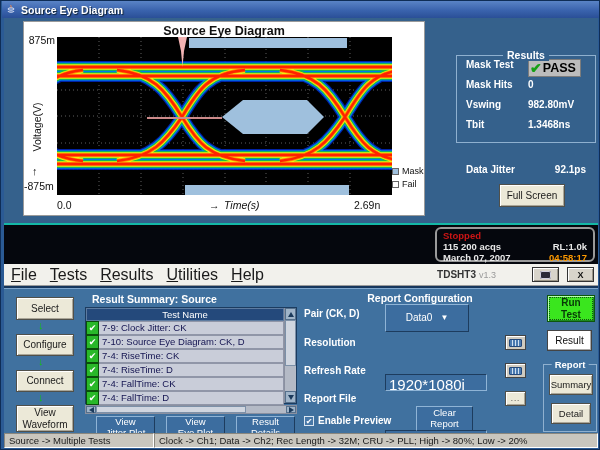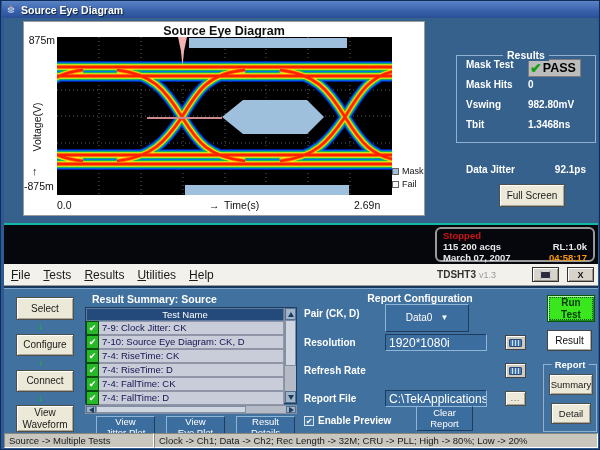--- a/index.html
+++ b/index.html
@@ -21,21 +21,21 @@
                 font-size:12.5px; font-weight:bold; color:#111; }
   .plotarea { position:absolute; left:33px; top:15px; width:335px; height:158px;
               background:#000; overflow:hidden; }
   .ymax { position:absolute; left:2px; top:12px; width:29px; text-align:right; font-size:10.5px; color:#111; }
   .ymin { position:absolute; left:0px; top:158px; width:31px; text-align:left; font-size:10.5px; color:#111; }
   .ylabel { position:absolute; left:-27px; top:99px; width:80px; text-align:center;
             font-size:10.5px; color:#111; transform:rotate(-90deg); }
   .yarrow { position:absolute; left:8px; top:143px; font-size:11px; font-weight:bold; color:#111; }
   .xaxisrow { position:absolute; left:0; top:177px; width:402px; height:16px; font-size:10.5px; color:#111; }
   .x0 { position:absolute; left:33px; } .xarrow { position:absolute; left:185px; font-weight:bold; }
-  .xlab { position:absolute; left:200px; } .xmax { position:absolute; left:330px; }
+  .xlab { position:absolute; left:200px;font-style:italic; } .xmax { position:absolute; left:330px; }
   .legend { position:absolute; left:368px; top:144px; font-size:9px; color:#111; }
   .legend-item { display:flex; align-items:center; gap:3px; margin-bottom:3px; }
   .sw { width:7px; height:7px; border:1px solid #666; display:inline-block; }
   .sw-mask { background:#9fc0dd; } .sw-fail { background:#fff; }
 
   
   .results-box { position:absolute; left:452px; top:37px; width:140px; height:88px;
                  border:1px solid #8fb0cf; }
   .group-title { position:absolute; top:-7px; left:50%; transform:translateX(-50%);
                  padding:0 4px; font-size:10.5px; font-weight:bold; color:#fff; background:#35618c; white-space:nowrap; }
@@ -62,21 +62,21 @@
              border-top:2px solid #14b8a6;padding-left:28px; }
   .acq-box { position:absolute; right:3px; top:2px; width:160px; height:35px;
              border:2px solid #9a9a9a; border-radius:6px; padding:1px 6px 0 6px; }
   .acq-state { color:#cc1515; font-size:9.5px; font-weight:bold; }
   .acq-line { display:flex; justify-content:space-between; font-size:9.5px; font-weight:bold; color:#e8e8e8; }
   .acq-time { color:#ff9a00; }
 
   
   .menubar { position:absolute; left:3px; top:263px; width:594px; height:22px; background:#f2f1ec;
              border-bottom:1px solid #9a9a9a; display:flex; align-items:center; padding:0 4px 0 7px; }
-  .menu-item { display:inline-block; font-size:12px; color:#1a1a1a; margin-right:13px; }
+  .menu-item { display:inline-block; font-size:16px; color:#1a1a1a; margin-right:13px; }
   .menu-item::first-letter { text-decoration:underline; }
   .menu-spacer { flex:1; }
   .app-label { font-size:10px; color:#333; font-weight:bold; margin-right:3px; }
   .app-ver { font-size:9px; color:#9a9a9a; margin-right:28px; }
   .win-btn { width:27px; height:15px; background:#d8d4ca; border:1px solid #333;
              box-shadow:inset 1px 1px 0 #fff, inset -1px -1px 0 #9a9588;
              display:flex; align-items:center; justify-content:center;
              font-size:9px; font-weight:bold; color:#111; margin-left:8px; }
   .appswitch-glyph { width:11px; height:8px; background:#2a2a3a; border-radius:2px;
                      box-shadow:inset 0 0 0 1px #cfcfe0; }
@@ -120,22 +120,22 @@
   .rs-btnrow { position:absolute; left:92px; top:128px; width:200px; display:flex; gap:11px; }
   .blue-btn { background:#3c6d9f; color:#fff; border:1px solid; border-color:#8fb4d6 #1d3c5e #1d3c5e #8fb4d6;
               font-size:9.5px; line-height:1.15; text-align:center;
               display:flex; flex-direction:column; align-items:center; justify-content:center; cursor:default; }
   .rs-btn { width:59px; height:23px; }
 
   .rc-title { position:absolute; left:296px; top:4px; width:240px; text-align:center;
               font-size:10.5px; font-weight:bold; color:#fff; }
   .rc-label { position:absolute; left:300px; font-size:10px; font-weight:bold; color:#fff; }
   .sunken-field { position:absolute; background:#3c6d9f; color:#fff; border:1px solid;
-                  border-color:#1d3c5e #8fb4d6 #8fb4d6 #1d3c5e; font-size:12px;
-                  padding:1px 3px; white-space:nowrap; overflow:hidden; }
+                  border-color:#1d3c5e #8fb4d6 #8fb4d6 #1d3c5e; font-size:15px;
+                  padding:1px 3px; white-space:nowrap; overflow:hidden;margin-top:40px; }
   .dropdown { position:absolute; left:381px; top:16px; width:84px; height:28px;
               display:flex; align-items:center; justify-content:center; gap:8px;
               font-size:10px; text-align:center; }
   .dd-caret { font-size:8px; }
   .kbd-btn { position:absolute; left:501px; width:21px; height:15px; background:#cfcbc0;
              border:1px solid #444; box-shadow:inset 1px 1px 0 #fff;
              display:flex; align-items:center; justify-content:center; }
   .kbd-glyph { width:13px; height:8px; background:#4a7ab0;
                box-shadow:inset 0 0 0 1px #24497b; border-radius:1px;
                background-image:repeating-linear-gradient(90deg,#cfe0f0 0 1px,transparent 1px 3px); }

